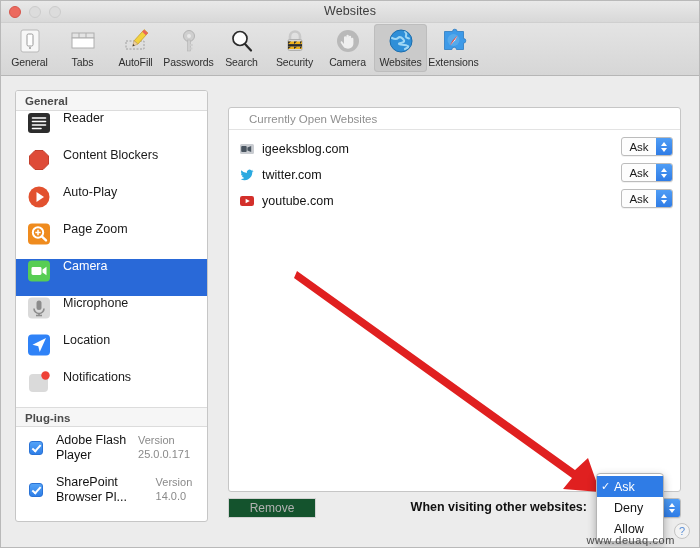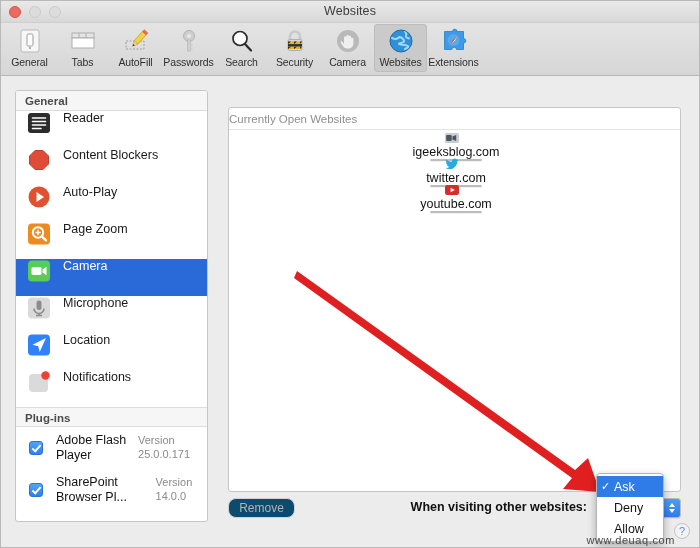--- a/index.html
+++ b/index.html
@@ -206,35 +206,34 @@
     height: 385px;
     background: #ffffff;
     border: 1px solid #c6c6c6;
     border-radius: 3px;
     box-sizing: border-box;
     overflow: hidden;
   }
   .site-head {
     height: 22px;
     line-height: 22px;
-    padding-left: 0;
+    padding-left: 20px;
     font-size: 11.5px;
     color: #8f8f8f;
     border-bottom: 1px solid #e3e3e3;
     box-sizing: border-box;
   }
   .site-row {
     height: 26px;
     display: flex;
-    align-items: center;
+    align-items: flex-end;
     padding-left: 10px;
     padding-right: 7px;
     box-sizing: border-box;
     position: relative;
-    flex-direction: column;
   }
   .fav {
     width: 15px; height: 15px;
     flex: 0 0 15px;
     margin-right: 8px;
     display: flex;
     align-items: center;
     justify-content: center;
   }
   .site-name {
@@ -284,24 +283,24 @@
   .footer {
     position: absolute;
     left: 9px;
     top: 422px;
     width: 453px;
     height: 26px;
   }
   .remove-btn {
     position: absolute;
     left: 0; top: 0;
-    width: 67px; height: 20px;
+    width: 88px; height: 20px;
     border: 1px solid #d2d2d2;
-    border-radius: 8px;
-    background: #0c4a6e;
+    border-radius: 0;
+    background: #14532d;
     font-size: 12px;
     color: #b2b2b2;
     display: flex;
     align-items: center;
     justify-content: center;
     box-sizing: border-box;
   }
   .when-label {
     position: absolute;
     right: 94px;

